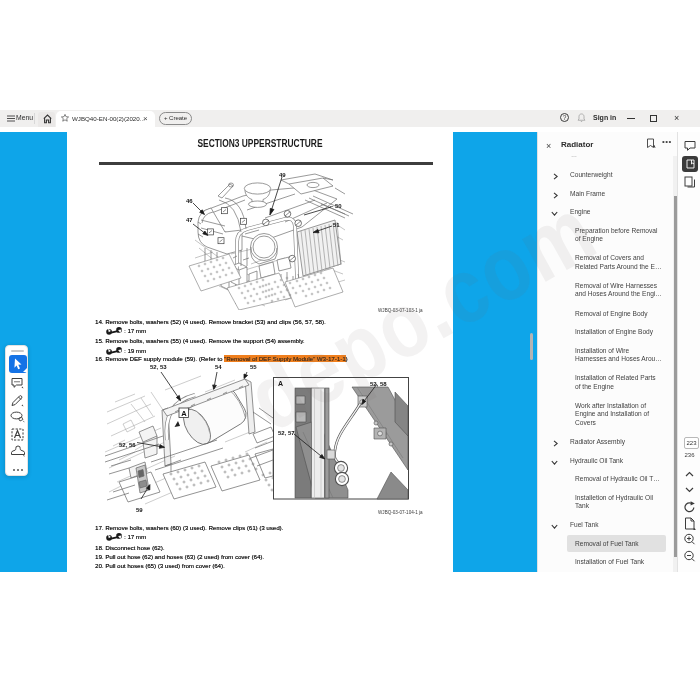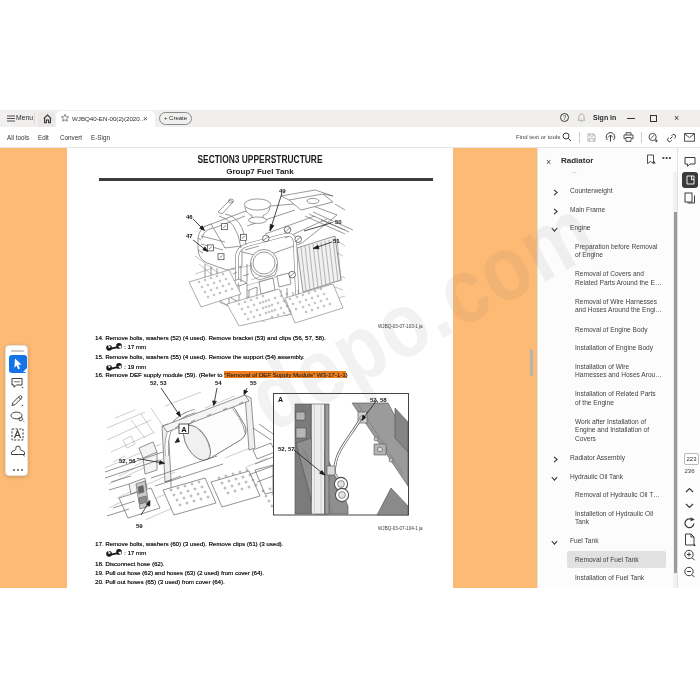--- a/index.html
+++ b/index.html
@@ -12,21 +12,21 @@
   #toolbar2 { left:0; top:127px; width:700px; height:21px; background:#fff; border-bottom:1px solid #e4e4e4; }
   .tbtxt { position:absolute; font-size:6.3px; color:#333; top:6.5px; }
   
   .vsep { position:absolute; width:1px; background:#d8d8d8; }
   #hometab { left:38px; top:2px; width:17px; height:15px; background:#eae8e7; border-radius:3px 3px 0 0; }
   #doctab { left:56px; top:1px; width:99px; height:16px; background:#fff; border-radius:5px 5px 0 0; }
   #createbtn { left:159px; top:2px; width:33px; height:13px; border:1px solid #8a8a8a; border-radius:7px; font-size:6px; color:#2c2c2c; text-align:center; line-height:11px; }
   #signin { font-size:7px; font-weight:bold; color:#2c2c2c; top:4px; }
 
   
-  #mainarea { left:0; top:148px; width:700px; height:440px; background:#fdba74; }
+  #mainarea { left:0; top:132px; width:700px; height:440px; background:#0ea5e9; }
   #pdfpage { left:67px; top:0; width:386px; height:440px; background:#fff; }
   #panel { left:537px; top:0; width:140px; height:440px; background:#fcfcfc; border-left:1px solid #e2e2e2; }
   #rail { left:677px; top:0; width:23px; height:440px; background:#fdfdfd; border-left:1px solid #e2e2e2; }
 
   
   .h1 { position:absolute; width:386px; text-align:center; font-weight:bold; color:#1a1a1a; }
   .step { position:absolute; font-size:6.1px; color:#141414; white-space:nowrap; text-shadow:0.25px 0 0 #444; }
   .cap { position:absolute; font-size:4.6px; color:#3a3a3a; }
   .callout { position:absolute; font-size:6px; font-weight:bold; color:#111; white-space:nowrap; }
 
@@ -105,21 +105,20 @@
       </svg>
     <svg class="abs" style="left:684px; top:6px" width="11" height="9" viewBox="0 0 11 9">
         <rect x="0.6" y="0.6" width="9.8" height="7.6" fill="none" stroke="#3c3c3c" stroke-width="0.9"></rect>
         <path d="M0.8 1 L5.5 4.6 L10.2 1" fill="none" stroke="#3c3c3c" stroke-width="0.9"></path>
       </svg>
   </div>
 
   <div id="mainarea" class="abs">
     <div id="pdfpage" class="abs">
       <div class="h1" style="top:4.5px; font-size:10.5px; transform:scaleX(0.8);">SECTION3 UPPERSTRUCTURE</div>
-      <div class="h1" style="top:18.5px; font-size:8px;">Group7 Fuel Tank</div>
       <div class="abs" style="left:32px; top:30.4px; width:334px; height:2.3px; background:#3d3d3d;"></div>
 
       <svg id="fig1" class="abs" style="left:118px; top:38px;" width="230" height="140" viewBox="0 0 230 140">
         <g stroke="#8a8a8a" stroke-width="0.5" fill="none">
           <path d="M10 70 L40 92 M14 78 L36 96 M30 96 L75 120 M20 104 L60 130 M34 116 L80 136 M90 120 L140 104 M100 130 L150 114 M112 124 L160 110 M60 100 L100 88 M118 76 L160 92 M120 90 L158 104 M46 84 L80 76 M140 60 L158 70 M148 52 L160 60"></path>
           <path d="M44 108 L58 102 L70 108 L56 114 Z M48 122 L64 116 M10 88 L28 82 M66 94 L88 86"></path>
         </g>
         <g stroke="#6e6e6e" stroke-width="0.7" fill="none">
 
           <path d="M16 42 L58 26 L86 20 L120 17 L152 29 L117 57 L78 71 L40 62 Z" fill="#fff"></path>

